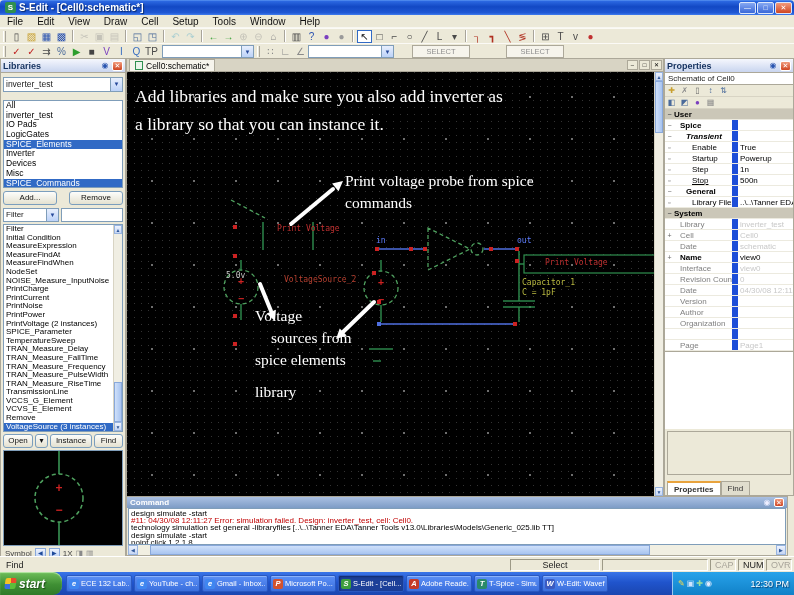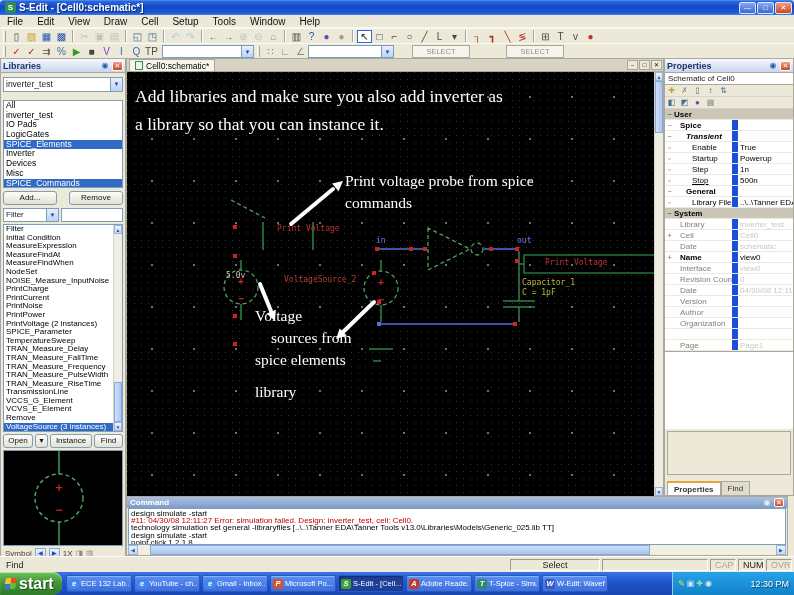--- a/index.html
+++ b/index.html
@@ -129,21 +129,21 @@
 #coord-panel{width:106px}
 .indic{width:26px;text-align:center}
 .indic.dim{color:#a8a49a}
 
 
 #taskbar{left:0;top:572px;width:794px;height:23px;background:linear-gradient(#3a75e8,#2054cc 45%,#1a46b0);display:flex;align-items:center}
 #startbtn{width:62px;height:23px;border-radius:0 9px 9px 0;background:linear-gradient(#6fbf5a,#3f8f34 55%,#2f7a28);
  display:flex;align-items:center;gap:3px;padding-left:5px;box-shadow:inset 0 1px 1px #b8e8a8}
 #startbtn .flag{width:11px;height:11px;border-radius:2px;transform:skewX(-8deg);
  background:conic-gradient(#e84c2c 0 25%,#5bbf3a 0 50%,#3a6fe0 0 75%,#f5c425 0)}
-#startbtn .stext{color:#fff;font-weight:bold;font-size:16px;text-shadow:1px 1px 1px #1a4a14}
+#startbtn .stext{color:#fff;font-weight:bold;font-style:italic;font-size:12px;text-shadow:1px 1px 1px #1a4a14}
 #tasks{flex:1;display:flex;gap:2px;padding:0 4px;overflow:hidden}
 .task{width:66px;height:17px;border-radius:2px;background:linear-gradient(#5b8ff6,#3a6fdd);border:1px solid #2a58c0;
  display:flex;align-items:center;gap:2px;padding:0 2px;box-shadow:inset 0 1px 0 #8ab2fa}
 .task.active{background:#1c3f98;box-shadow:inset 1px 1px 2px #102a6a}
 .task .badge{width:10px;height:10px;border-radius:2px;color:#fff;font-size:7.5px;font-weight:bold;font-style:italic;
  text-align:center;line-height:10px;flex:0 0 auto}
 .task .tlabel{color:#fff;font-size:7.5px;white-space:nowrap;overflow:hidden}
 #tray{width:122px;height:23px;background:linear-gradient(#27a2ea,#1181c8);border-left:1px solid #9cc8ee;
  display:flex;align-items:center;gap:2px;padding:0 5px}
 .tray-ic{font-size:8px;line-height:12px}

